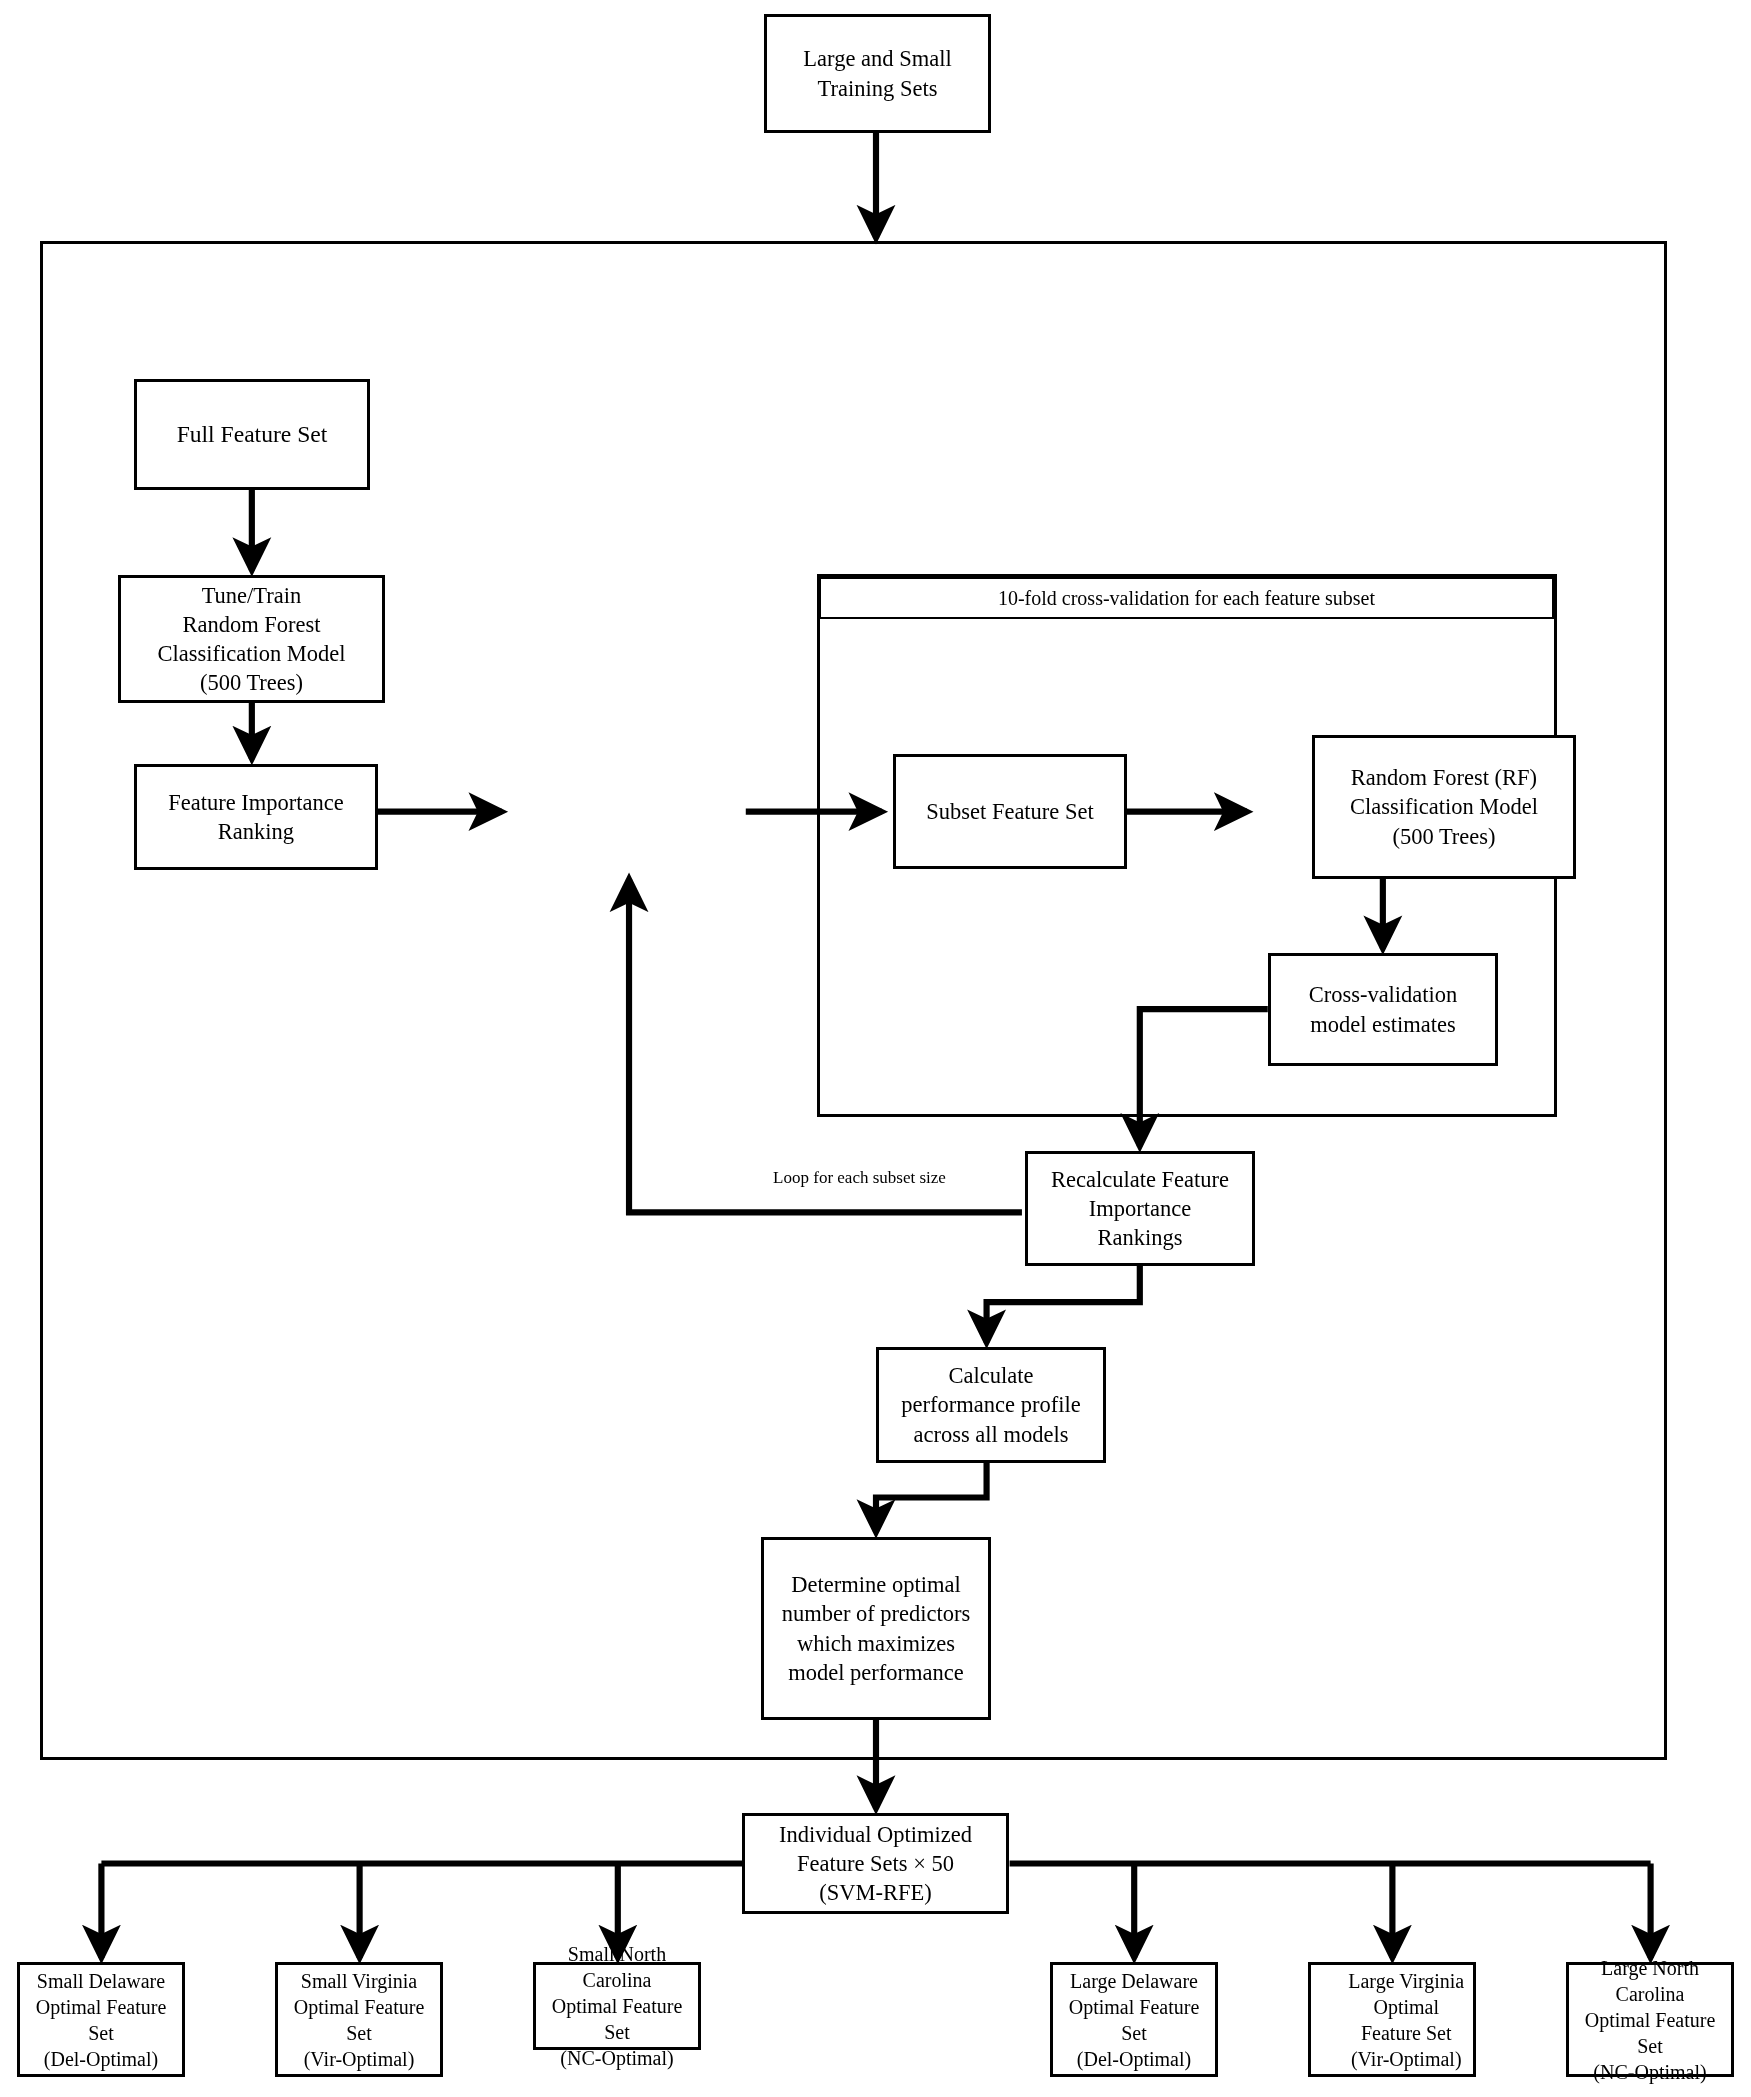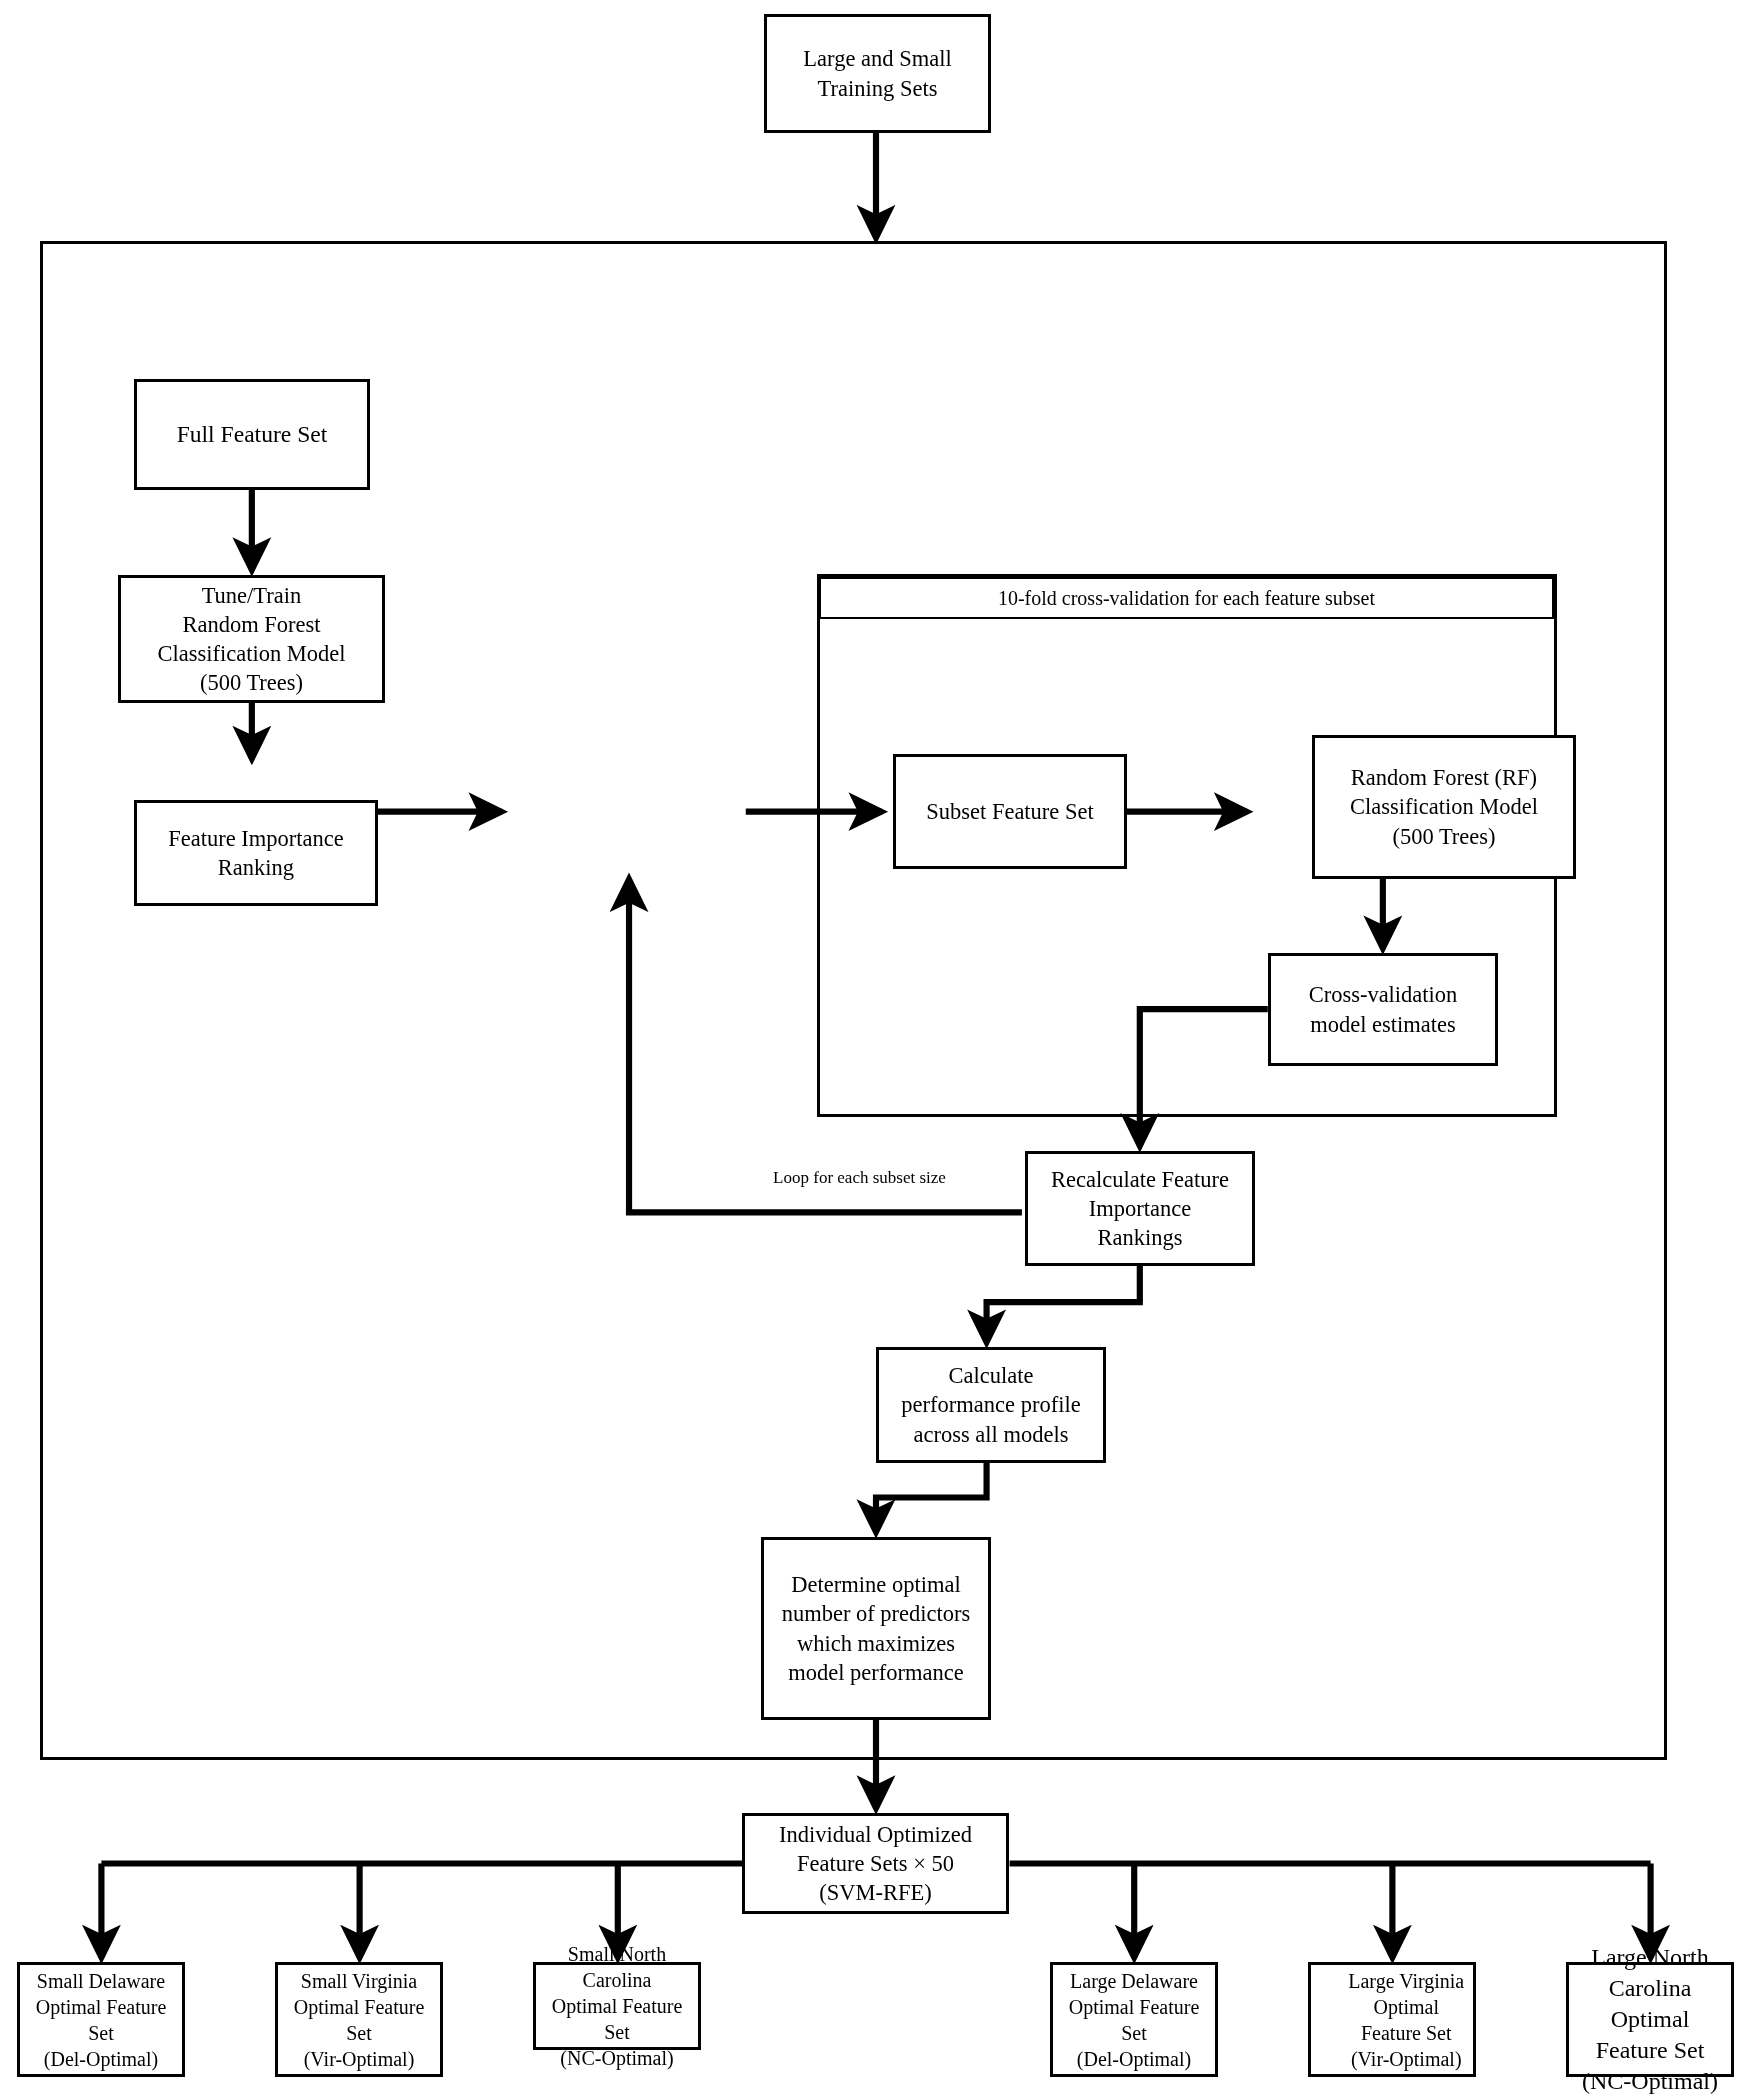--- a/index.html
+++ b/index.html
@@ -139,21 +139,21 @@
     <span class="lbl">Full Feature Set</span>
   </div>
 
   <div class="node" style="left:118px; top:575px; width:267px; height:128px;">
     <span class="lbl">Tune/Train
 Random Forest
 Classification Model
 (500 Trees)</span>
   </div>
 
-  <div class="node" style="left:134px; top:764px; width:244px; height:106px;margin-top:36px;">
+  <div class="node" style="left:134px; top:764px; width:244px; height:106px;">
     <span class="lbl">Feature Importance
 Ranking</span>
   </div>
 
 
   <div class="panel" style="left:817px; top:574px; width:740px; height:543px;"></div>
 
   <div class="panel-header cv-title" style="left:819px; top:577px; width:735px; height:42px;">
     <span class="lbl">10-fold cross-validation for each feature subset</span>
   </div>
@@ -220,20 +220,20 @@
   <div class="node" style="left:1050px; top:1962px; width:168px; height:115px; font-size:20px;">
     <span class="lbl">Large Delaware
 Optimal Feature Set
 (Del-Optimal)</span>
   </div>
   <div class="node" style="left:1308px; top:1962px; width:168px; height:115px; font-size:20px;padding-left:33px;">
     <span class="lbl">Large Virginia
 Optimal Feature Set
 (Vir-Optimal)</span>
   </div>
-  <div class="node" style="left:1566px; top:1962px; width:168px; height:115px; font-size:24px;">
+  <div class="node" style="left:1566px; top:1962px; width:168px; height:115px; font-size:20px;">
     <span class="lbl">Large North Carolina
 Optimal Feature Set
 (NC-Optimal)</span>
   </div>
 
 </div>
 
 
 </body></html>

